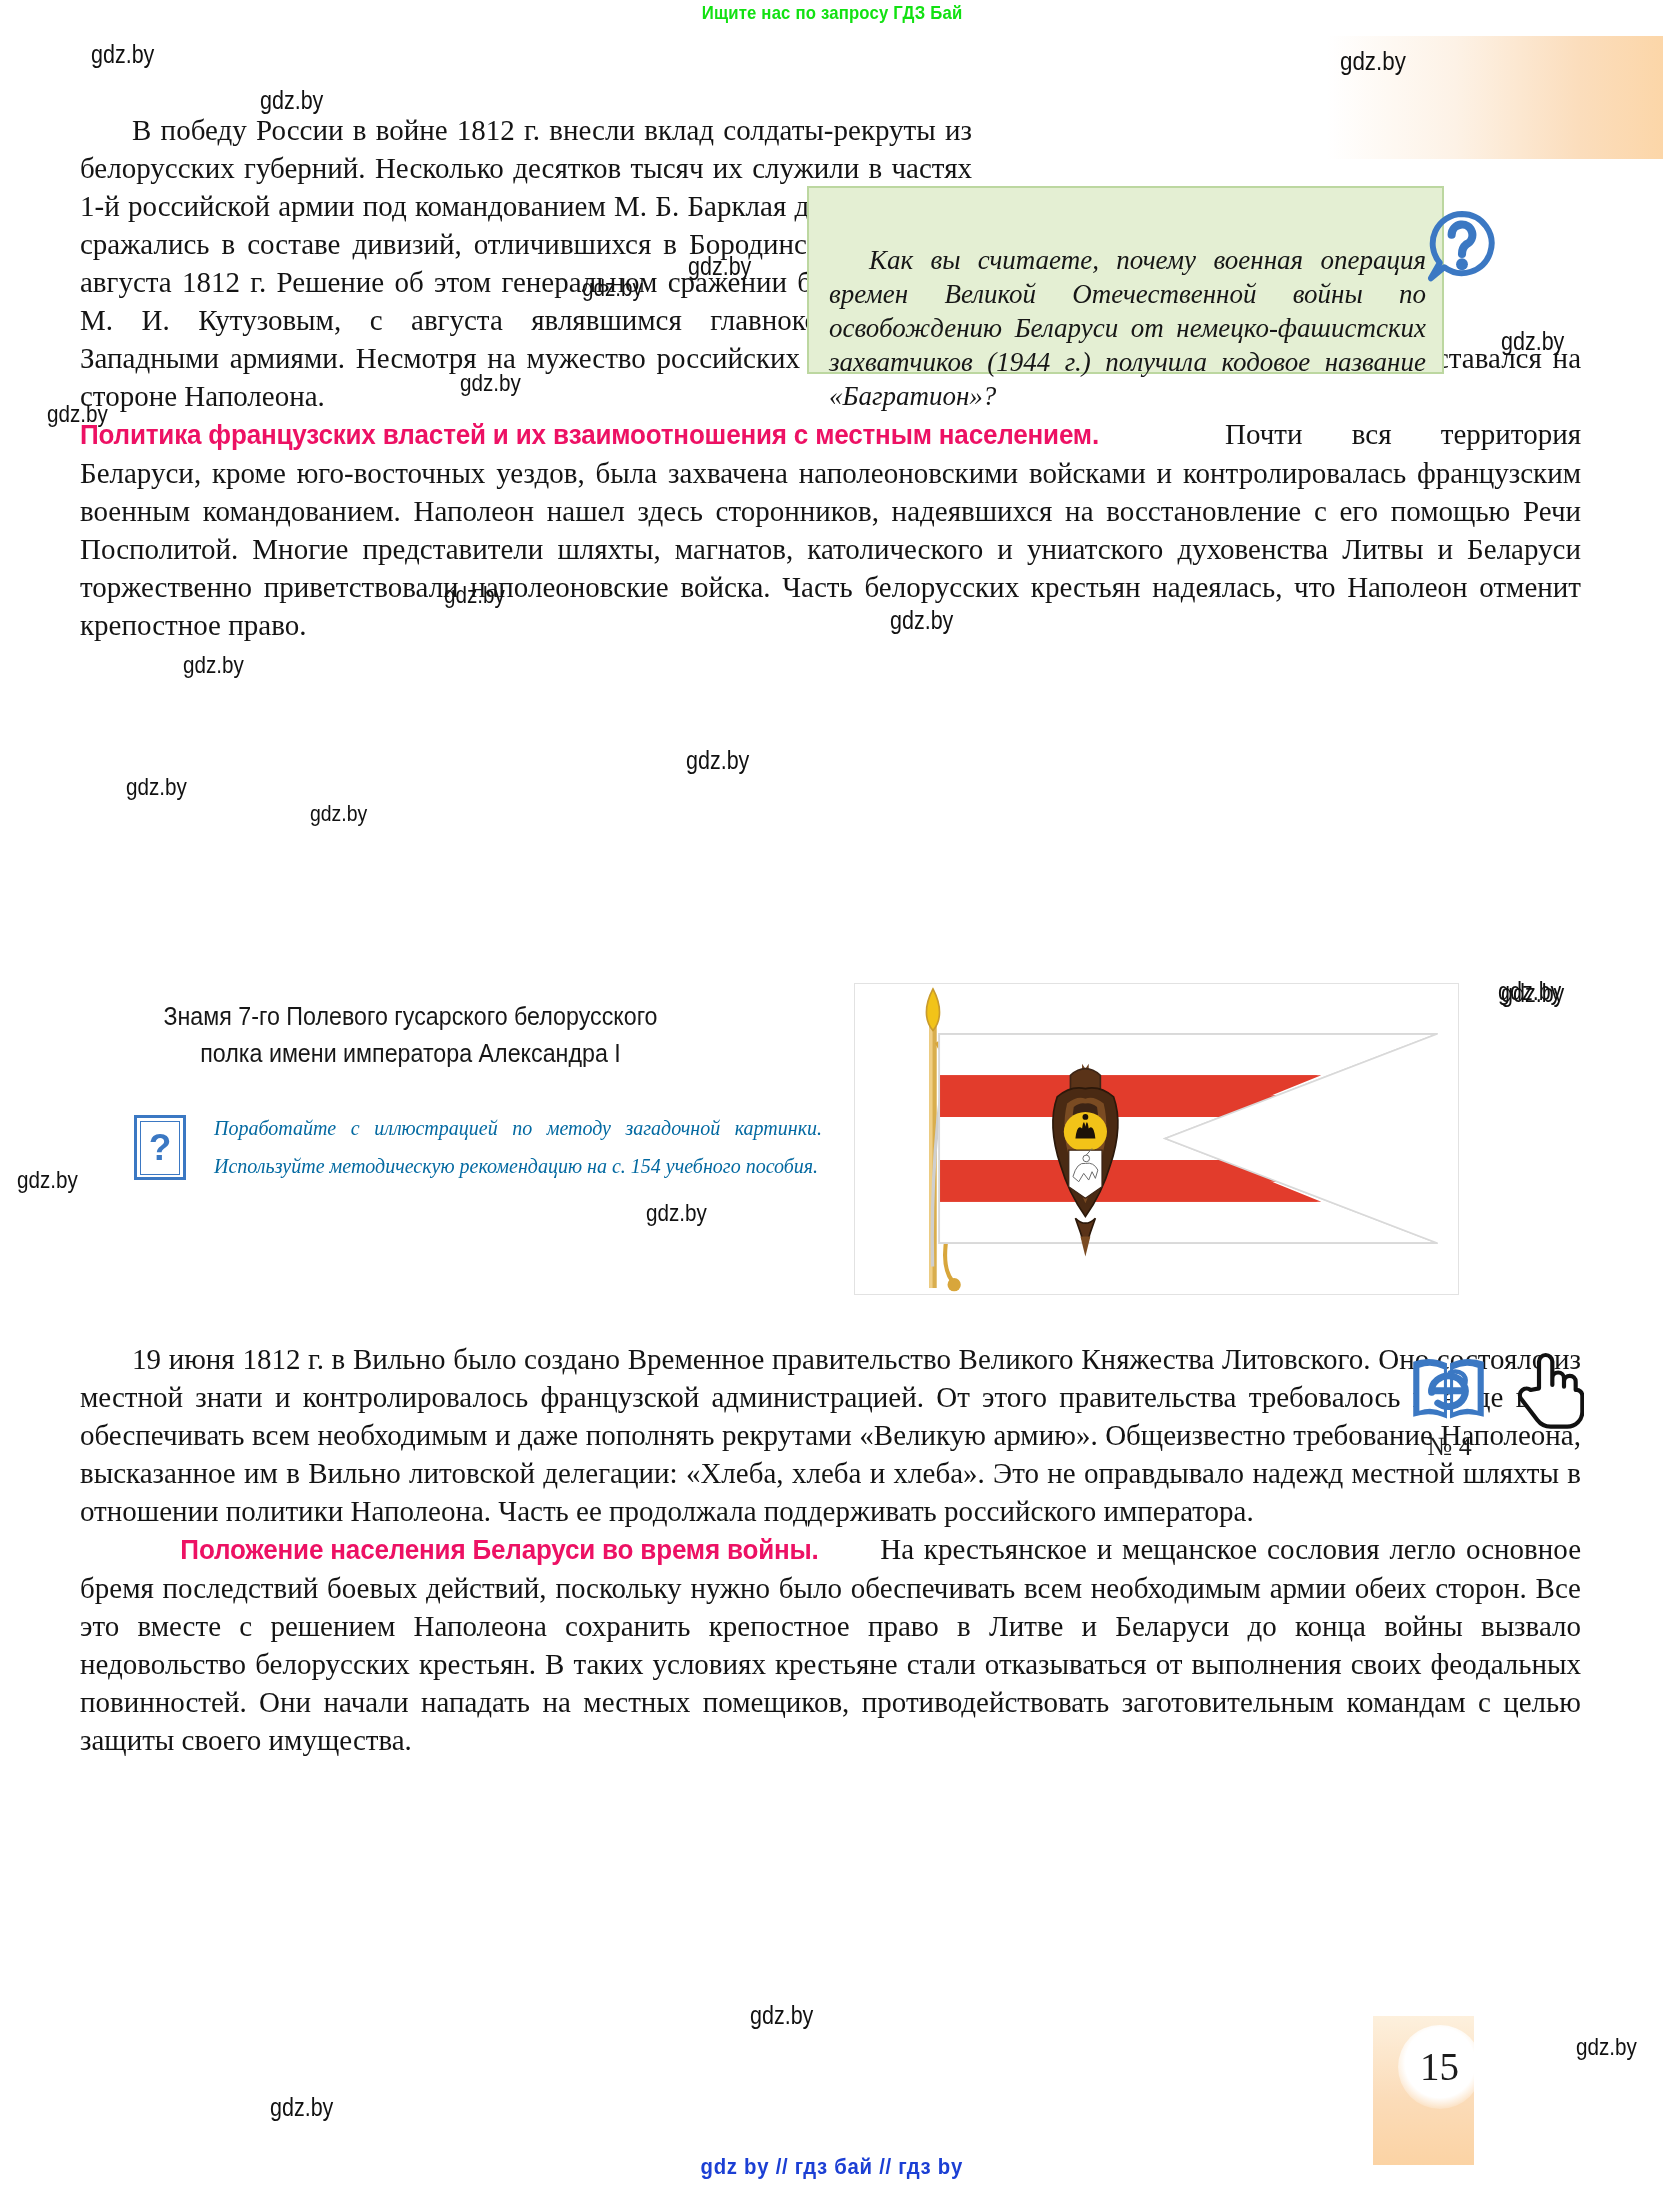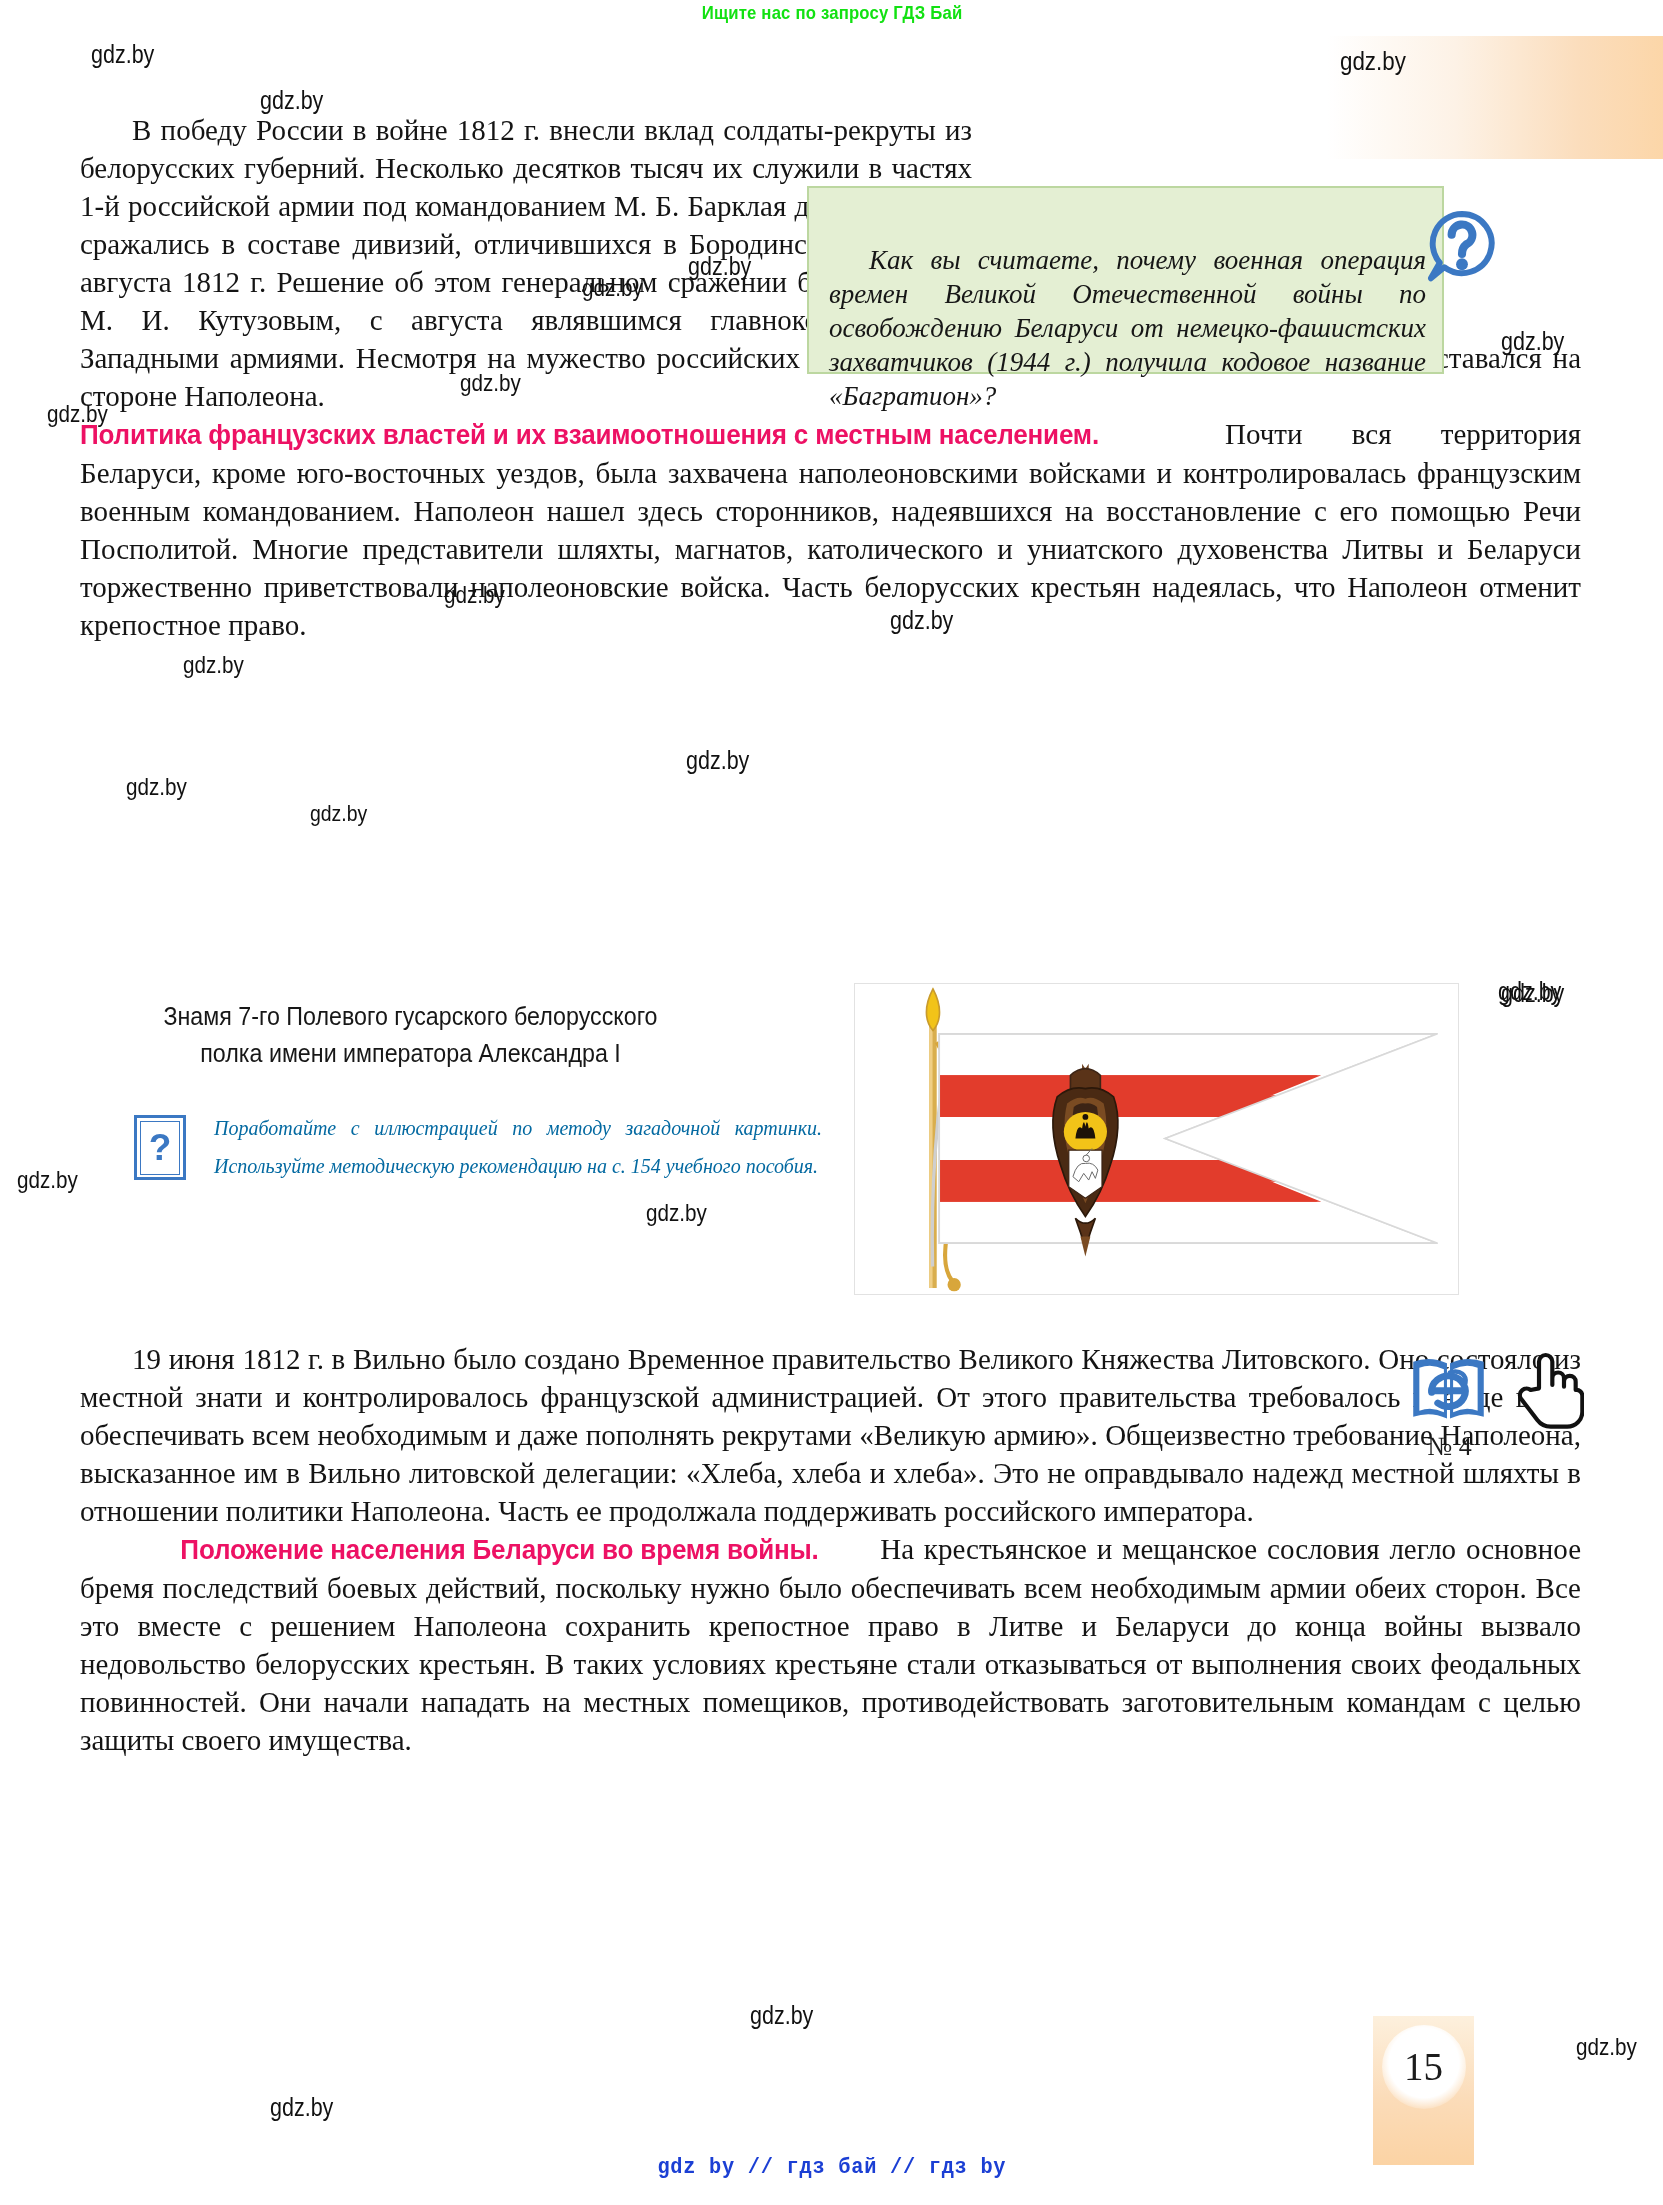--- a/index.html
+++ b/index.html
@@ -21,37 +21,37 @@
     pointer-events:none;
   }
   .wm-top{
     position:absolute;top:1.7px;left:0;width:100%;text-align:center;
     font-family:"Liberation Sans", sans-serif;
     font-size:19px;font-weight:bold;color:#12e112;letter-spacing:0.2px;
   }
   .wm-top span{display:inline-block;transform:scaleX(.88);}
   .wm-bottom{
     position:absolute;bottom:25px;left:0;width:100%;text-align:center;
-    font-family:Liberation Mono, monospace;
+    font-family:Liberation Sans, sans-serif;
     font-size:22.6px;font-weight:bold;color:#1b3fd4;letter-spacing:0.8px;
   }
   .wm-bottom span{display:inline-block;transform:scaleX(.9);}
 
   
   .orange-top{
     position:absolute;left:1327px;top:36px;width:337px;height:123px;
     background:linear-gradient(90deg,#ffffff 0%,#fdf2e6 38%,#fbddbc 75%,#fcd6a8 100%);
   }
   .orange-page{
     position:absolute;left:1373px;top:2016px;width:101px;height:149px;
     background:linear-gradient(180deg,#fdf0dd 0%,#fbdcb9 55%,#fbd3a4 100%);
   }
   .page-num{
     position:absolute;left:1373px;top:2016px;width:101px;height:101px;
-    display:flex;align-items:center;justify-content:center;
+    display:flex;align-items:center;justify-content:center;padding-left:16px;
   }
   .page-num .disc{
     width:84px;height:84px;border-radius:50%;
     background:radial-gradient(circle at 50% 45%,#fff 56%,rgba(255,255,255,.0) 78%);
     display:flex;align-items:center;justify-content:center;
     font-family:"Liberation Serif", serif;font-size:39px;color:#1c1c1c;
   }
 
   
   .col{

